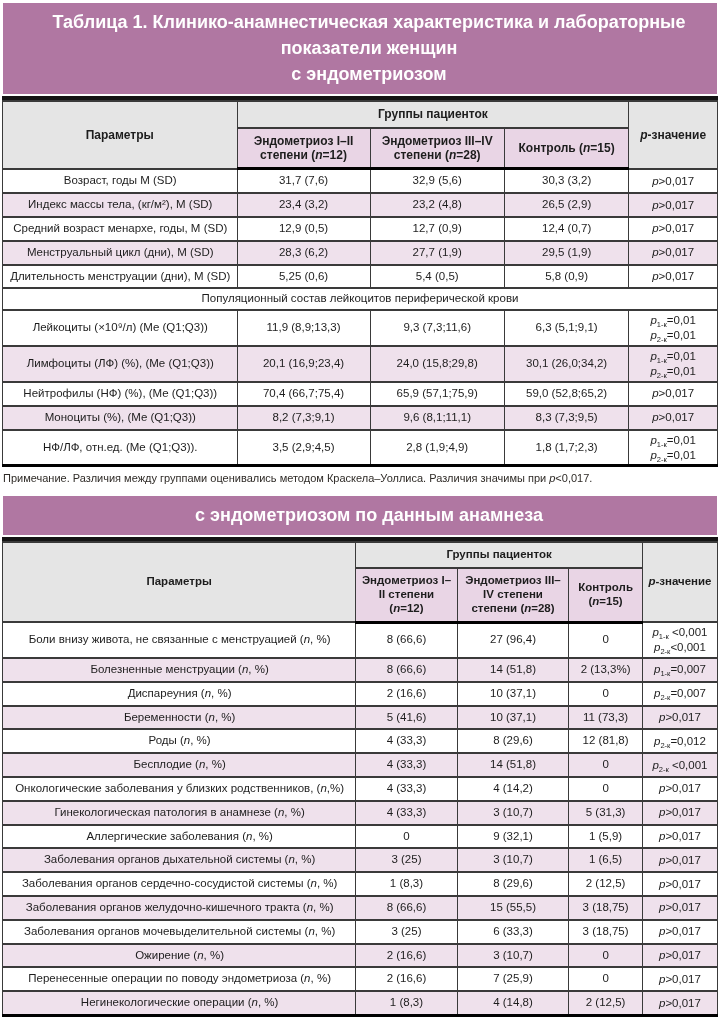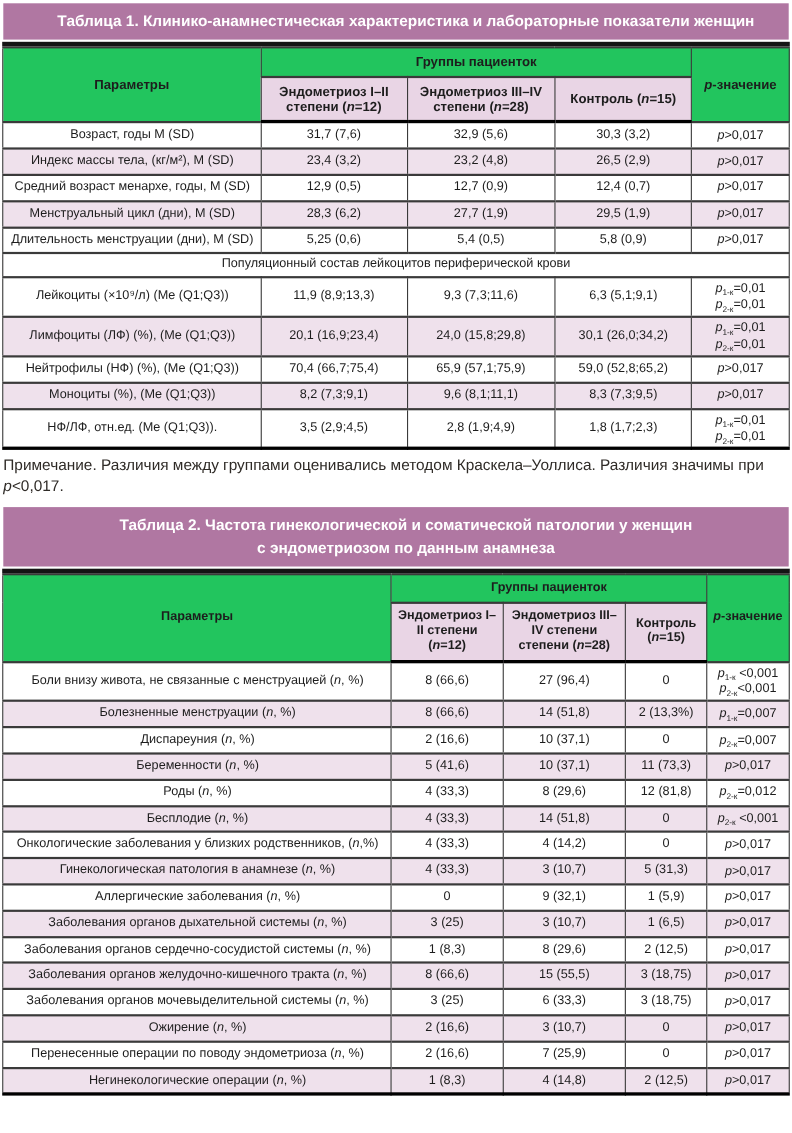--- a/index.html
+++ b/index.html
@@ -3,55 +3,56 @@
 <meta charset="utf-8">
 <style>
   html,body{margin:0;padding:0;}
   body{
     width:720px;height:1030px;overflow:hidden;background:#ffffff;
     font-family:"Liberation Sans","DejaVu Sans",sans-serif;
     color:#1d1d1d;-webkit-font-smoothing:antialiased;
   }
   .page{box-sizing:border-box;width:720px;padding:3px 2px 0 2px;}
   .banner{
-    background:#b077a2;color:#ffffff;font-weight:bold;font-size:14px;
+    background:#b077a2;color:#ffffff;font-weight:bold;font-size:18px;
     text-align:center;padding:6px 8px 7px 26px;line-height:1.45;margin:0 1px;
   }
   .thickline{height:4px;background:#141414;margin-top:2px;}
   table{width:100%;border-collapse:collapse;table-layout:fixed;border-bottom:3px solid #000;}
   th,td{
     border:2px solid #3a3a3a;border-left-width:1px;border-right-width:1px;
     padding:4px 5px;vertical-align:middle;font-size:11.5px;line-height:1.2;
     word-wrap:break-word;
   }
-  thead th{font-weight:bold;font-size:12px;text-align:center;background:#22c55e;padding:5px 4px;}
+  thead th{font-weight:bold;font-size:12px;text-align:center;background:#e5e5e5;padding:5px 4px;}
   thead tr:last-child th{border-bottom:3px solid #000;}
   th.sub{background:#e9d5e5;}
   tbody tr:nth-child(even){background:#efe1ec;}
   td.lbl{text-align:center;padding-left:6px;}
   td.val{text-align:center;}
   td.pv{text-align:center;padding:2px 3px;}
   td.section{text-align:center;background:#ffffff;padding:3px 4px;font-size:11.5px;}
   .pline{line-height:1.3;white-space:nowrap;}
   sub{font-size:7.5px;vertical-align:sub;line-height:0;}
   i{font-style:italic;}
   .note{
-    font-size:14px;line-height:1.35;color:#2f2b27;margin:4px 1px 0 1px;
+    font-size:11px;line-height:1.35;color:#2f2b27;margin:4px 1px 0 1px;
   }
   .gap{height:10px;}
   .t2 thead th{font-size:11.5px;}
 </style>
 </head>
 <body>
 
 <div class="page">
 
   <section>
     <div class="banner">
       <div>Таблица 1. Клинико-анамнестическая характеристика и лабораторные показатели женщин</div>
+      <div>с эндометриозом</div>
     </div>
     <div class="thickline"></div>
     <table class="t1">
       <colgroup>
         <col style="width:32.8%">
           <col style="width:18.6%">
           <col style="width:18.8%">
           <col style="width:17.4%">
           <col style="width:12.4%">
       </colgroup>
@@ -166,21 +167,20 @@
           </tr>
         </tbody>
     </table>
     <div class="note">Примечание. Различия между группами оценивались методом Краскела–Уоллиса. Различия значимы при <i>p</i>&lt;0,017.</div>
   </section>
 
   <div class="gap"></div>
 
   <section>
     <div class="banner">
-      <div>Таблица 2. Частота гинекологической и соматической патологии у женщин</div>
       <div>с эндометриозом по данным анамнеза</div>
     </div>
     <div class="thickline"></div>
     <table class="t2">
       <colgroup>
         <col style="width:49.4%">
           <col style="width:14.2%">
           <col style="width:15.6%">
           <col style="width:10.3%">
           <col style="width:10.5%">

